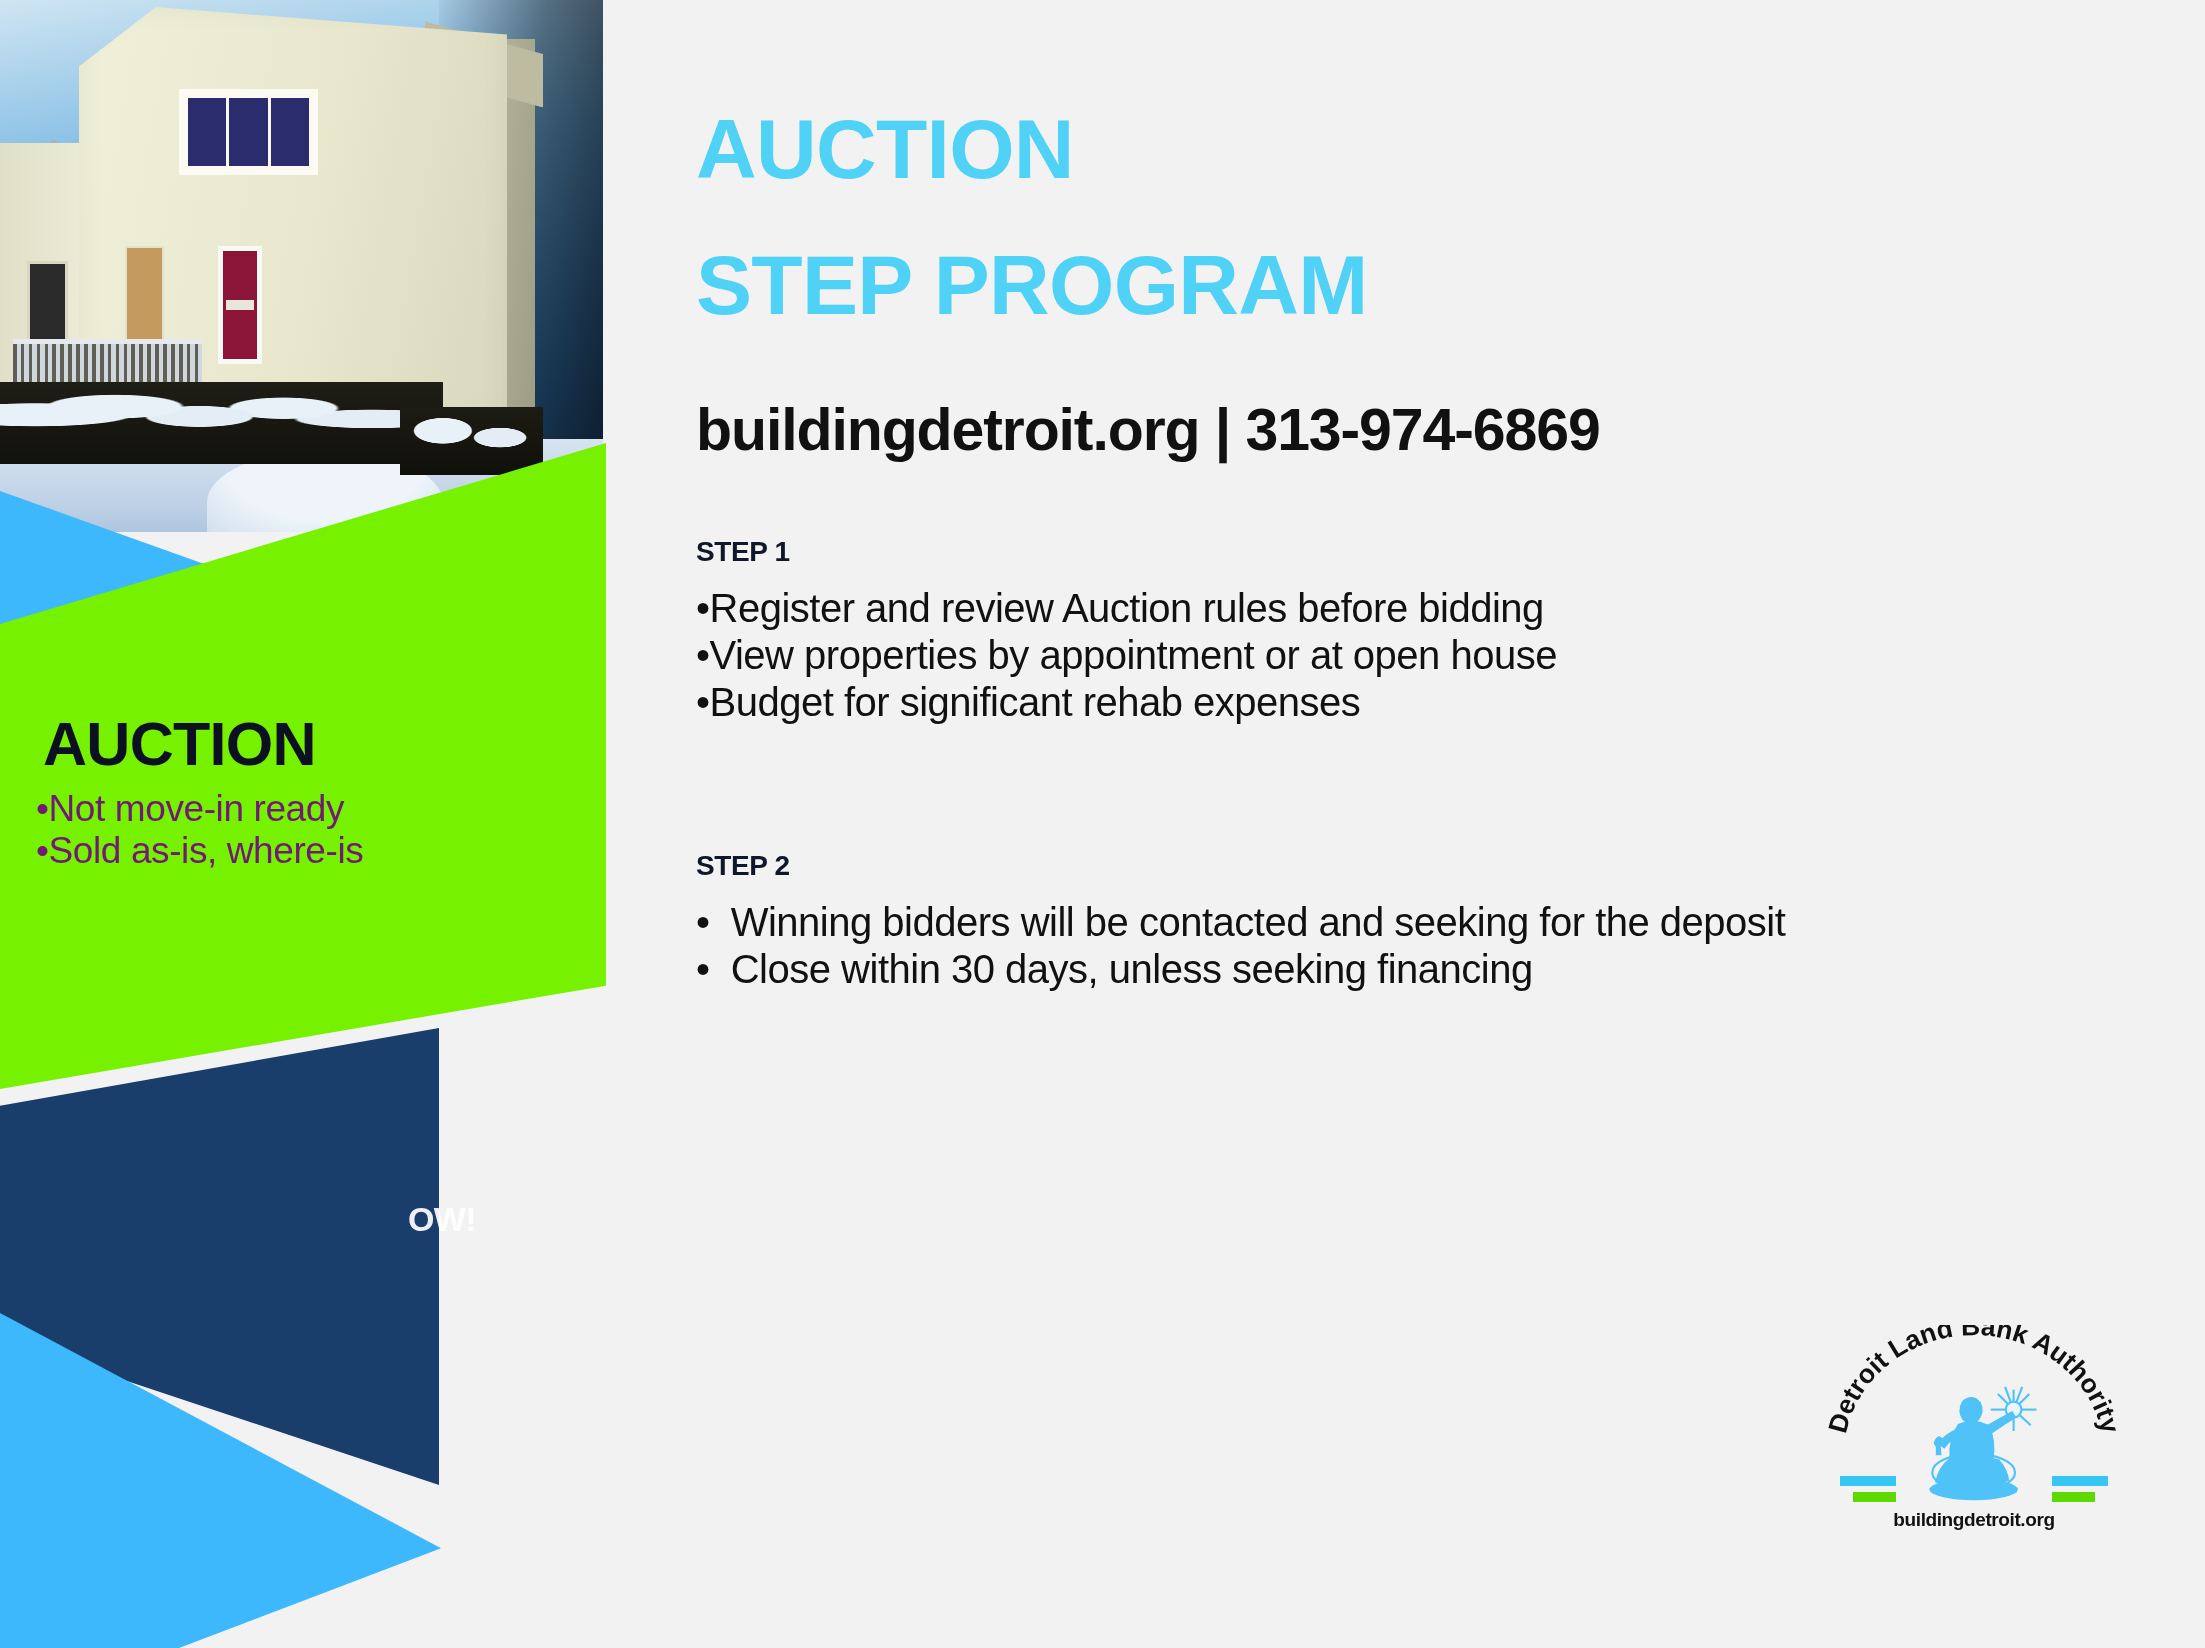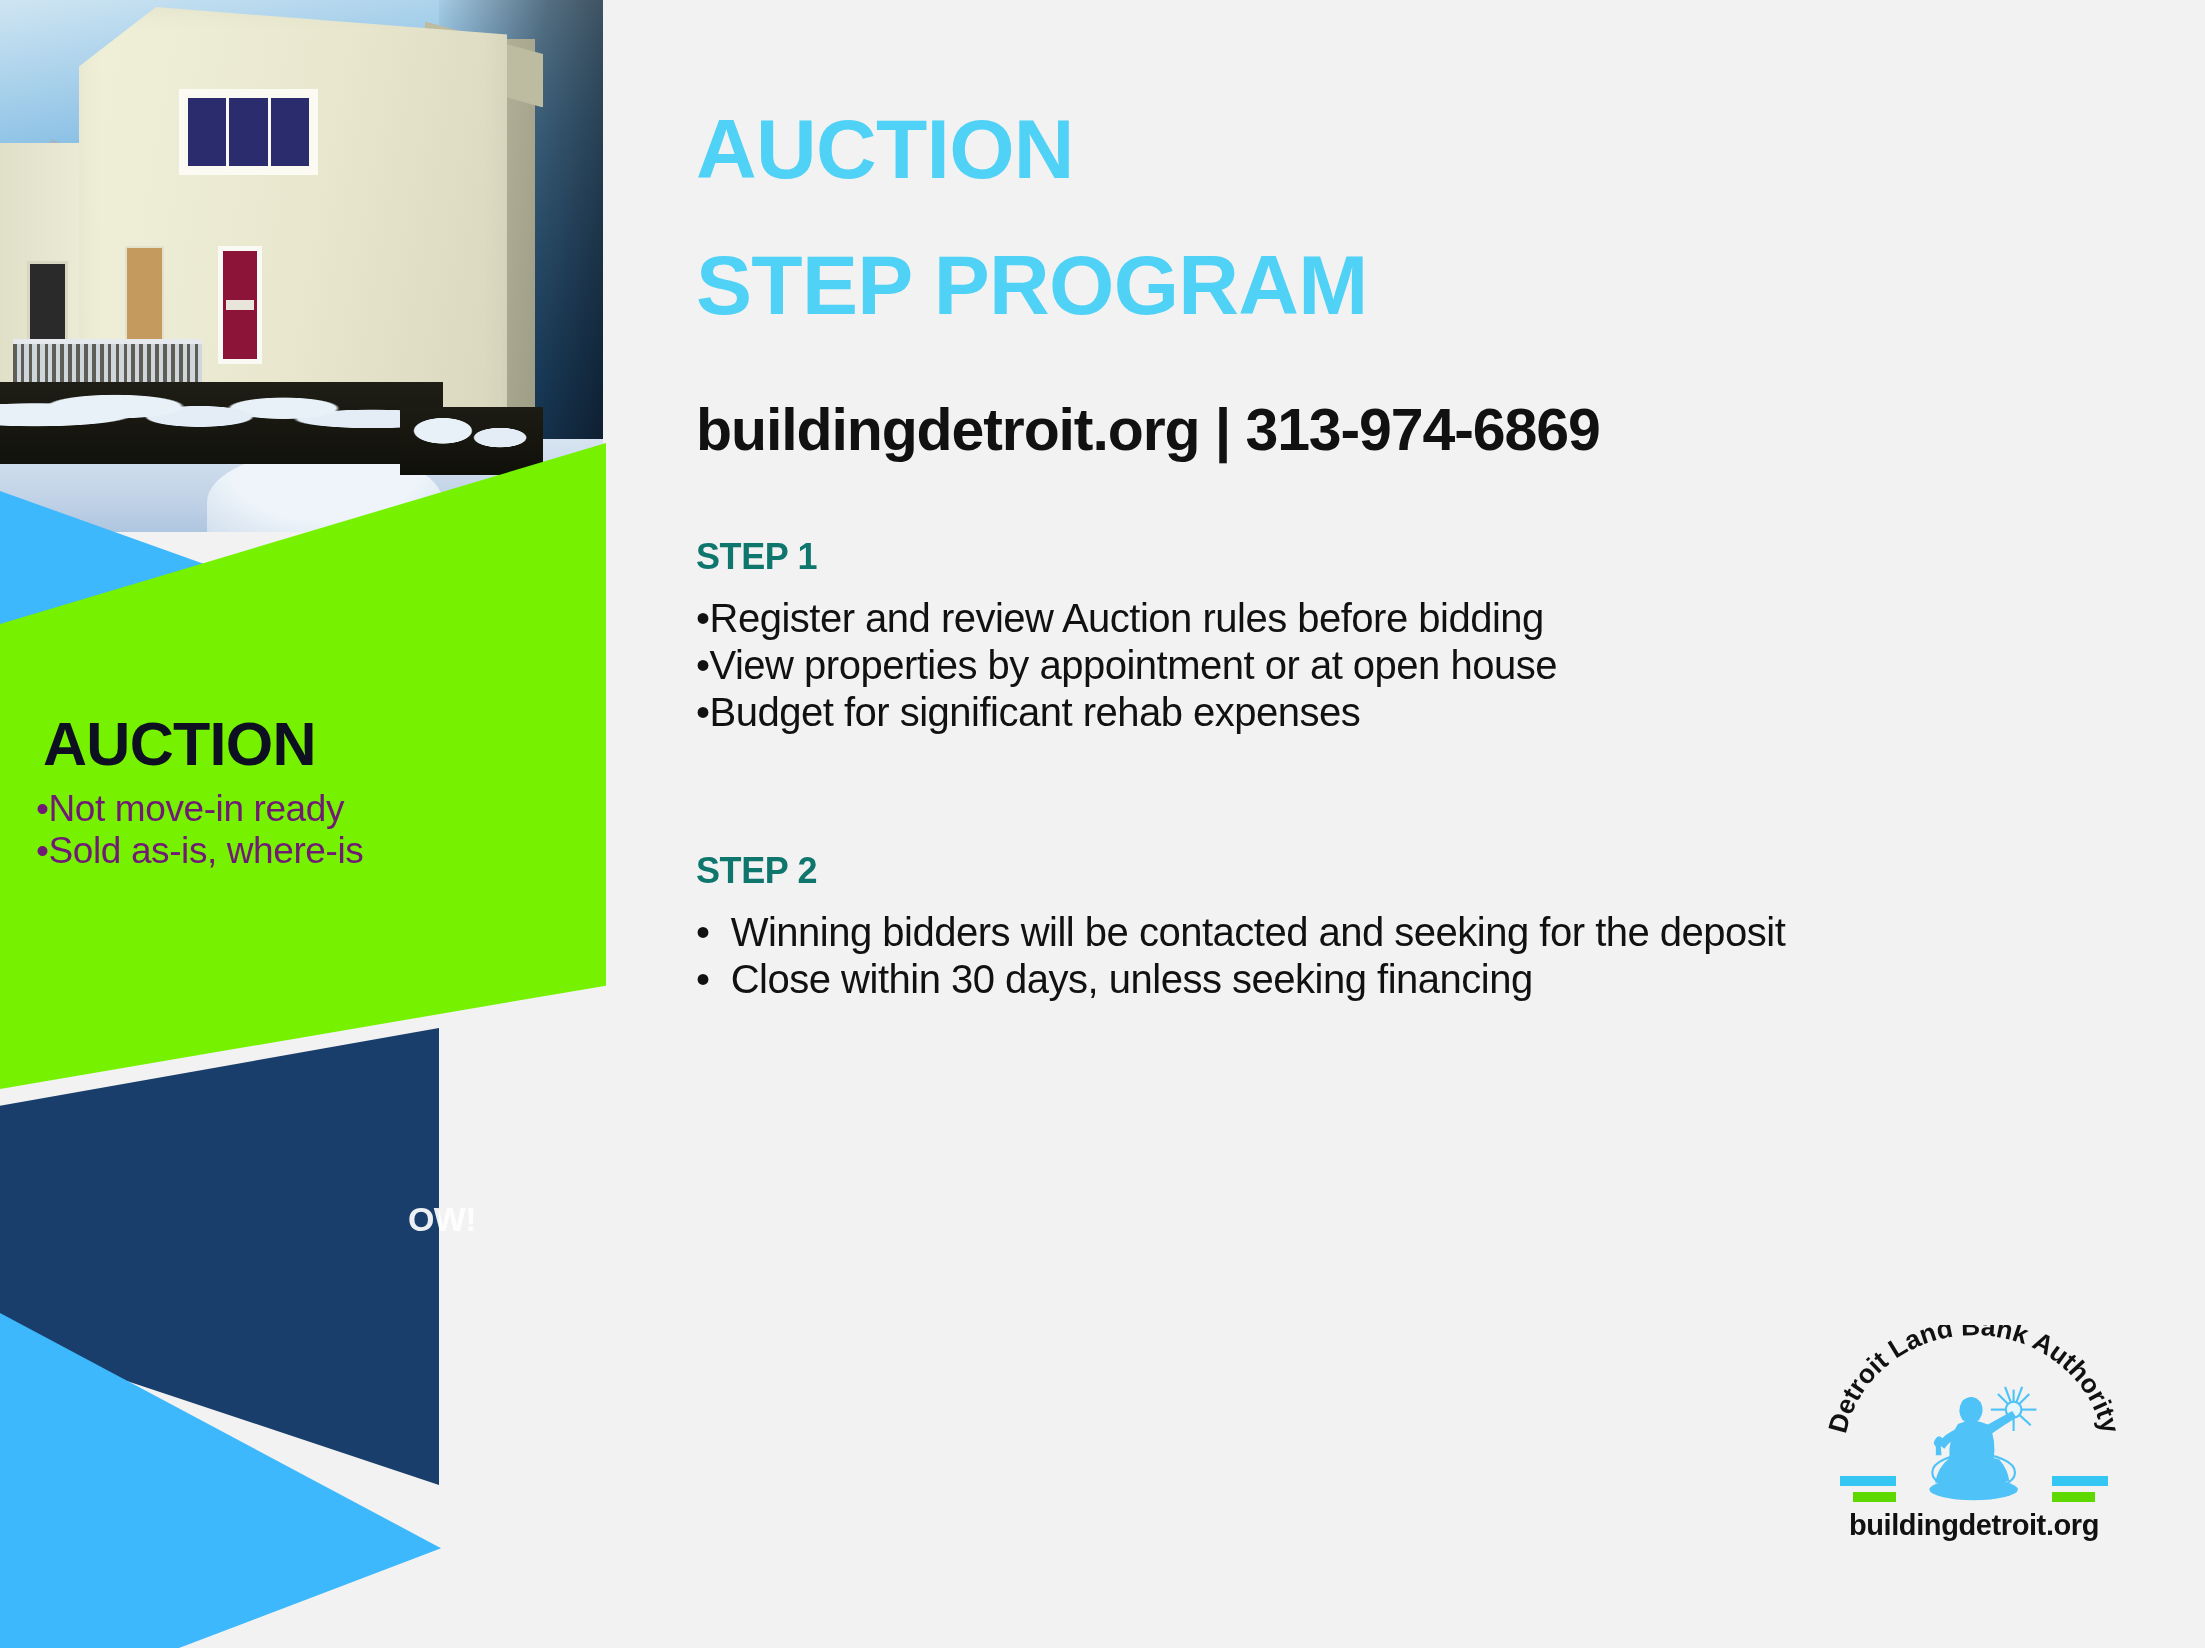--- a/index.html
+++ b/index.html
@@ -173,21 +173,21 @@
   #title-2 { position:absolute; left:0; top:243px; }
 
   #contact-line {
     position:absolute; left:0; top:396px;
     font-size:59px; font-weight:bold; color:#111;
     letter-spacing:-1.1px;
   }
 
   .step { position:absolute; left:0; width:1428px; }
   .step-label {
-    font-size:36px; font-weight:bold; color:#0f766e; letter-spacing:-0.4px;
+    font-size:28px; font-weight:bold; color:#0f172a; letter-spacing:-0.4px;
   }
   .step-items { margin-top:17px; }
   .step-item {
     font-size:40px; color:#111; line-height:1.18; letter-spacing:-0.5px;
     white-space:pre;
   }
   #step-1 { top:536px; }
   #step-2 { top:850px; }
   #step-3 { top:1100px; }
 
@@ -199,21 +199,21 @@
   #logo-arc { position:absolute; left:0; top:0; width:300px; height:136px; }
   #logo-figure { position:absolute; left:84px; top:56px; width:132px; height:125px; }
   .logo-dash-group { position:absolute; width:56px; }
   #dash-left { left:15.7px; top:151px; }
   #dash-right { right:15.7px; top:151px; }
   .dash-cyan { height:10px; background:#35C6F4; width:56px; }
   .dash-green { height:10px; background:#5DD900; width:43px; margin-top:6.4px; margin-left:13px; }
   #dash-right .dash-green { margin-left:0; }
   #logo-url {
     position:absolute; left:0; top:184px; width:300px;
-    text-align:center; font-size:29px; font-weight:bold; color:#111;
+    text-align:center; font-size:19px; font-weight:bold; color:#111;
     letter-spacing:-0.4px;
   }
 
   :root {
     --cyan:#3DB8FC;
     --green:#76F200;
     --navy:#1A3E6B;
     --title-cyan:#4FD2F5;
   }
 </style>

